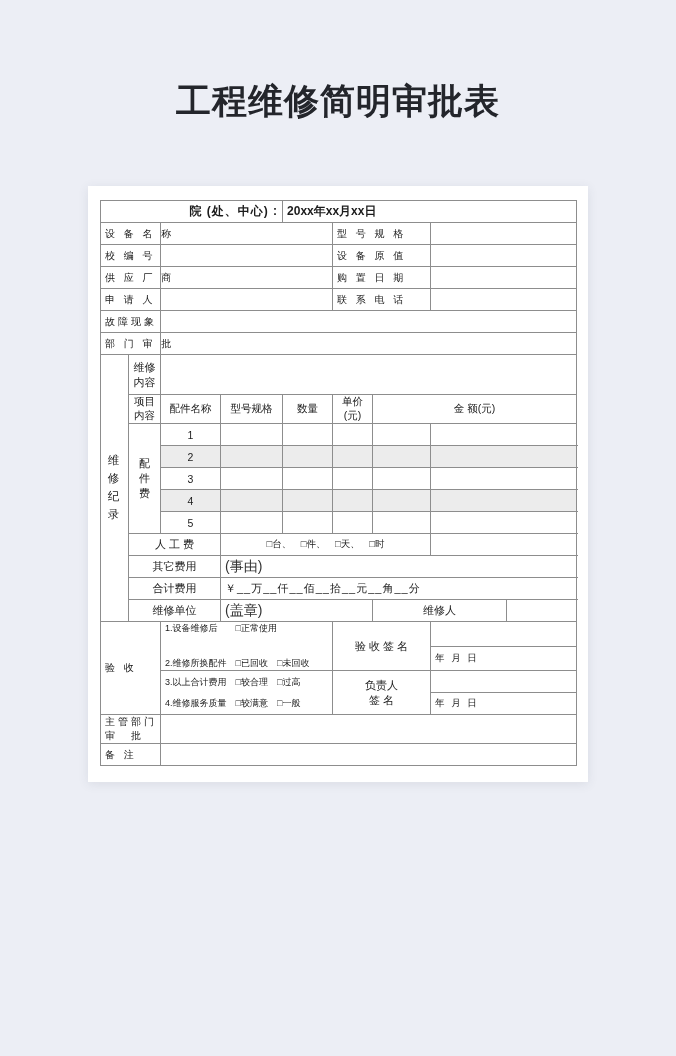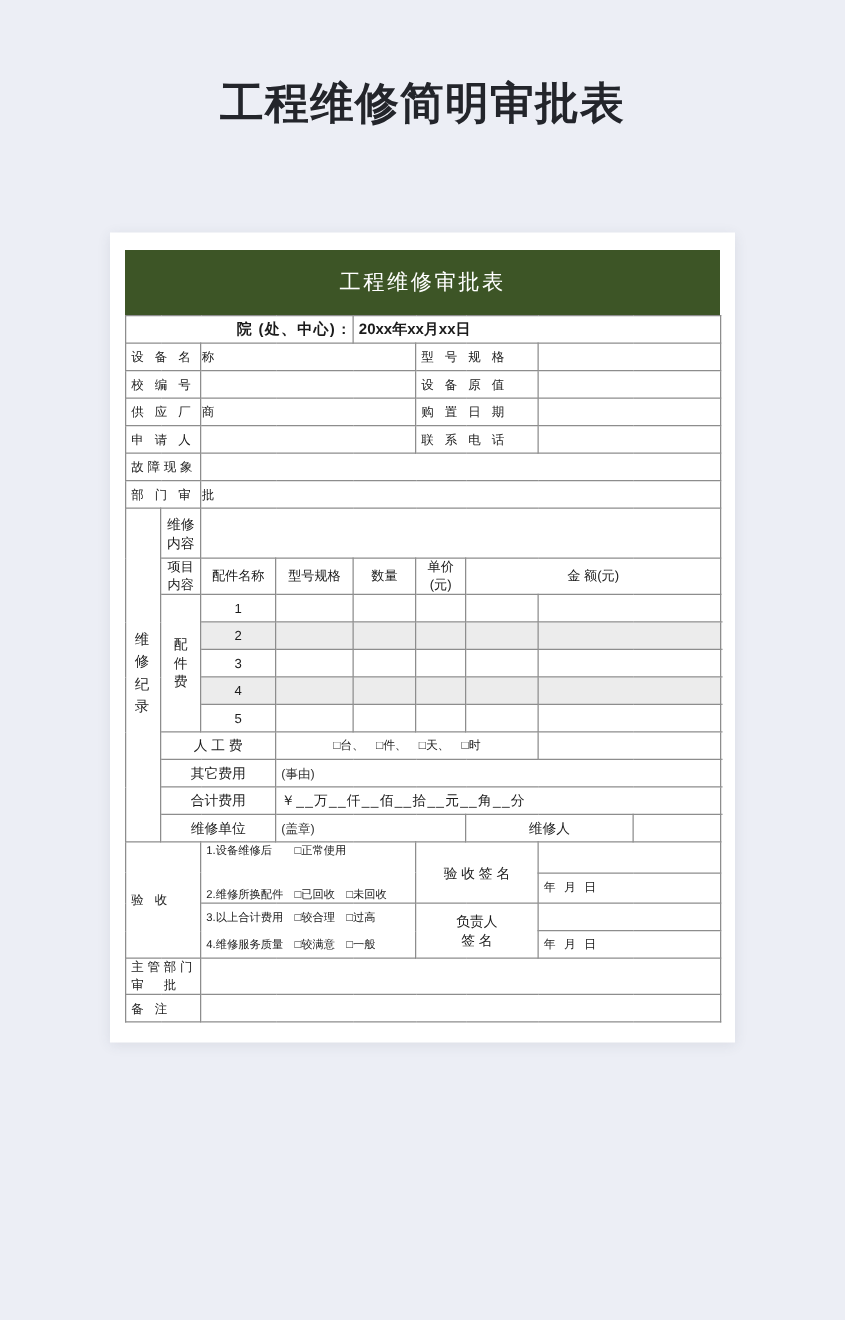--- a/index.html
+++ b/index.html
@@ -19,21 +19,21 @@
     width: 676px;
     height: 1056px;
     box-sizing: border-box;
   }
   .headline {
     text-align: center;
     font-size: 35px;
     font-weight: bold;
     color: #23252b;
     letter-spacing: 1px;
-    padding-top: 62px;
+    padding-top: 80px;
     line-height: 1.2;
   }
   .subline {
     text-align: center;
     font-size: 20px;
     color: #6f7278;
     margin-top: 12px;
     letter-spacing: 0.5px;
   }
   .sheet-shadow {
@@ -106,21 +106,21 @@
   .center { text-align: center; }
   .left { text-align: left; }
   .hdr-cell {
     text-align: center;
     font-size: 10.5px;
     background: #ffffff;
   }
   .shade { background: #ececec; }
   .num { text-align: center; font-size: 10.5px; }
   .small { font-size: 9.5px; }
-  .sub-note { font-size: 10px; color: #333; }
+  .sub-note { font-size: 14px; color: #333; }
   .inspect-item {
     font-size: 9px;
     text-align: left;
     letter-spacing: 0;
   }
   .sign-date {
     font-size: 9.5px;
     padding-right: 6px;
     letter-spacing: 2px;
   }
@@ -129,21 +129,20 @@
 </style>
 </head>
 <body>
 
 <div class="page">
 
   <div class="headline">工程维修简明审批表</div>
 
   <div class="sheet-shadow">
 
-    <div class="sheet-title">工程维修审批表</div>
 
     <table class="form">
       <colgroup>
         <col style="width:28px">
         <col style="width:32px">
         <col style="width:60px">
         <col style="width:62px">
         <col style="width:50px">
         <col style="width:40px">
         <col style="width:58px">

